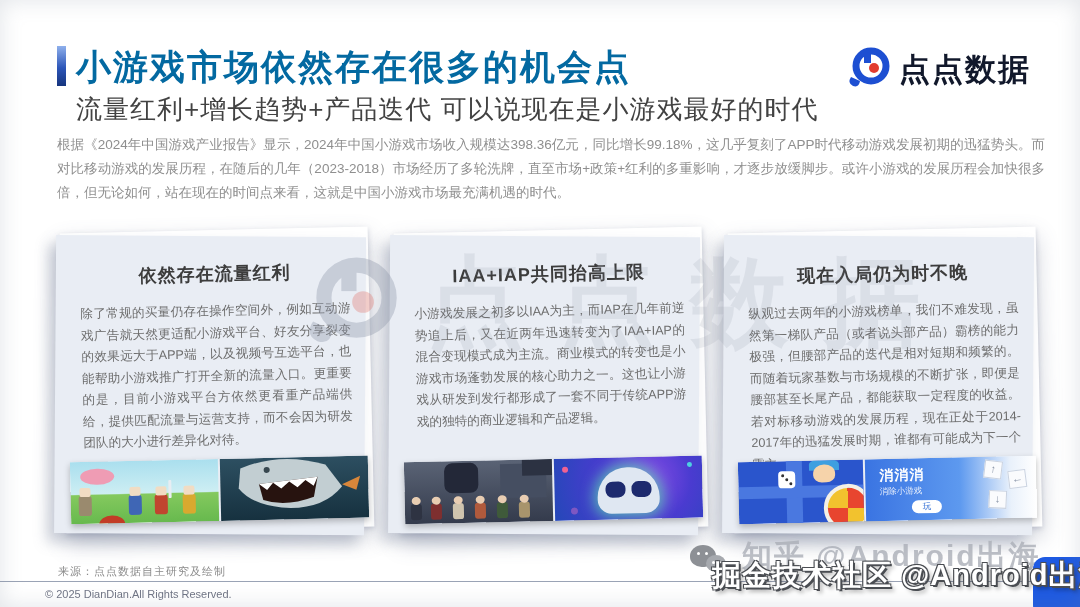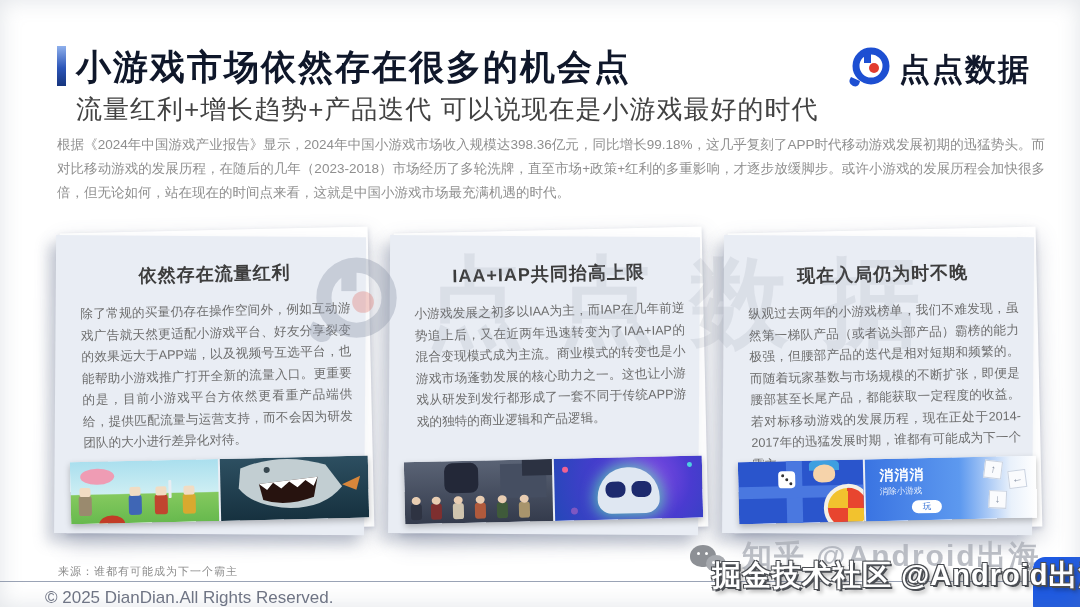--- a/index.html
+++ b/index.html
@@ -6,21 +6,21 @@
   body{
     width:1080px;height:607px;position:relative;overflow:hidden;
     background:#ffffff;font-family:"Liberation Sans","DejaVu Sans",sans-serif;
   }
   .edge-tint{position:absolute;inset:0;box-shadow:inset 0 0 22px rgba(120,130,150,.22);pointer-events:none;z-index:40;}
 
   
   .accent-bar{position:absolute;left:57px;top:46px;width:9px;height:40px;
     background:linear-gradient(180deg,#8fb0ec 0%,#2c55b8 55%,#16357e 100%);}
   .page-title{position:absolute;left:76px;top:44px;font-size:35px;font-weight:bold;
-    color:#0f172a;letter-spacing:2px;white-space:nowrap;}
+    color:#0369a1;letter-spacing:2px;white-space:nowrap;}
   .page-subtitle{position:absolute;left:76px;top:92px;font-size:26px;font-weight:400;
     color:#424242;letter-spacing:1px;white-space:nowrap;}
 
   .logo{position:absolute;left:845px;top:47px;display:flex;align-items:center;gap:8px;}
   .logo-text{font-size:31px;font-weight:900;color:#11182b;letter-spacing:2px;}
 
   
   .intro{position:absolute;left:57px;top:133px;width:988px;font-size:13.5px;color:#8f8f8f;
     line-height:24px;text-align:justify;}
 
@@ -94,21 +94,21 @@
   .cb3{right:30px;top:34px;transform:rotate(4deg);}
 
   
   .wm-center{position:absolute;left:300px;top:238px;z-index:6;display:flex;align-items:center;gap:26px;
     pointer-events:none;}
   .wm-chars{font-size:98px;font-weight:900;color:rgba(120,130,150,.13);letter-spacing:34px;white-space:nowrap;}
 
   
   .source-note{position:absolute;left:58px;top:564px;font-size:11px;color:#8a8a8a;letter-spacing:1px;}
   .footer-divider{position:absolute;left:0px;top:581px;width:1080px;height:1px;background:#9aa3b5;}
-  .copyright{position:absolute;left:45px;top:588px;font-size:17px;color:#707585;}
+  .copyright{position:absolute;left:45px;top:588px;font-size:11px;color:#707585;}
 
   
   .wechat-icon{position:absolute;left:690px;top:545px;width:38px;height:34px;z-index:9;}
   .wc-big{position:absolute;left:0;top:0;width:26px;height:22px;border-radius:50% 50% 45% 45%;background:#8d9095;}
   .wc-small{position:absolute;left:16px;top:10px;width:20px;height:17px;border-radius:50%;background:#a6a9ae;}
   .wc-eye{position:absolute;width:3px;height:3px;border-radius:50%;background:#fff;}
   .ghost-mark{position:absolute;left:742px;top:536px;z-index:8;font-size:30px;font-weight:bold;
     color:rgba(170,174,182,.8);letter-spacing:2px;white-space:nowrap;}
   .main-mark{position:absolute;left:712px;top:556px;z-index:10;font-size:29px;font-weight:bold;color:#ffffff;
     letter-spacing:1px;white-space:nowrap;
@@ -222,21 +222,21 @@
     <svg width="100" height="96" viewBox="0 0 46 42" opacity="0.35">
       <path d="M6 30 Q2 36 8 39 Q14 41 15 34 Z" fill="#8a93a6"></path>
       <circle cx="26" cy="19" r="15" fill="none" stroke="#8a93a6" stroke-width="7"></circle>
       <rect x="19" y="2" width="7" height="14" fill="#8a93a6"></rect>
       <circle cx="29" cy="21" r="5" fill="#e05a4e" opacity="0.8"></circle>
     </svg>
   </span>
   <span class="wm-chars">点点数据</span>
 </div>
 
-<div class="source-note">来源：谁都有可能成为下一个霸主</div>
+<div class="source-note">来源：点点数据自主研究及绘制</div>
 <div class="footer-divider"></div>
 <div class="copyright">© 2025 DianDian.All Rights Reserved.</div>
 
 <div class="wechat-icon">
   <div class="wc-big">
     <div class="wc-eye" style="left:7px;top:7px;"></div>
     <div class="wc-eye" style="left:15px;top:7px;"></div>
   </div>
   <div class="wc-small">
     <div class="wc-eye" style="left:6px;top:6px;"></div>

